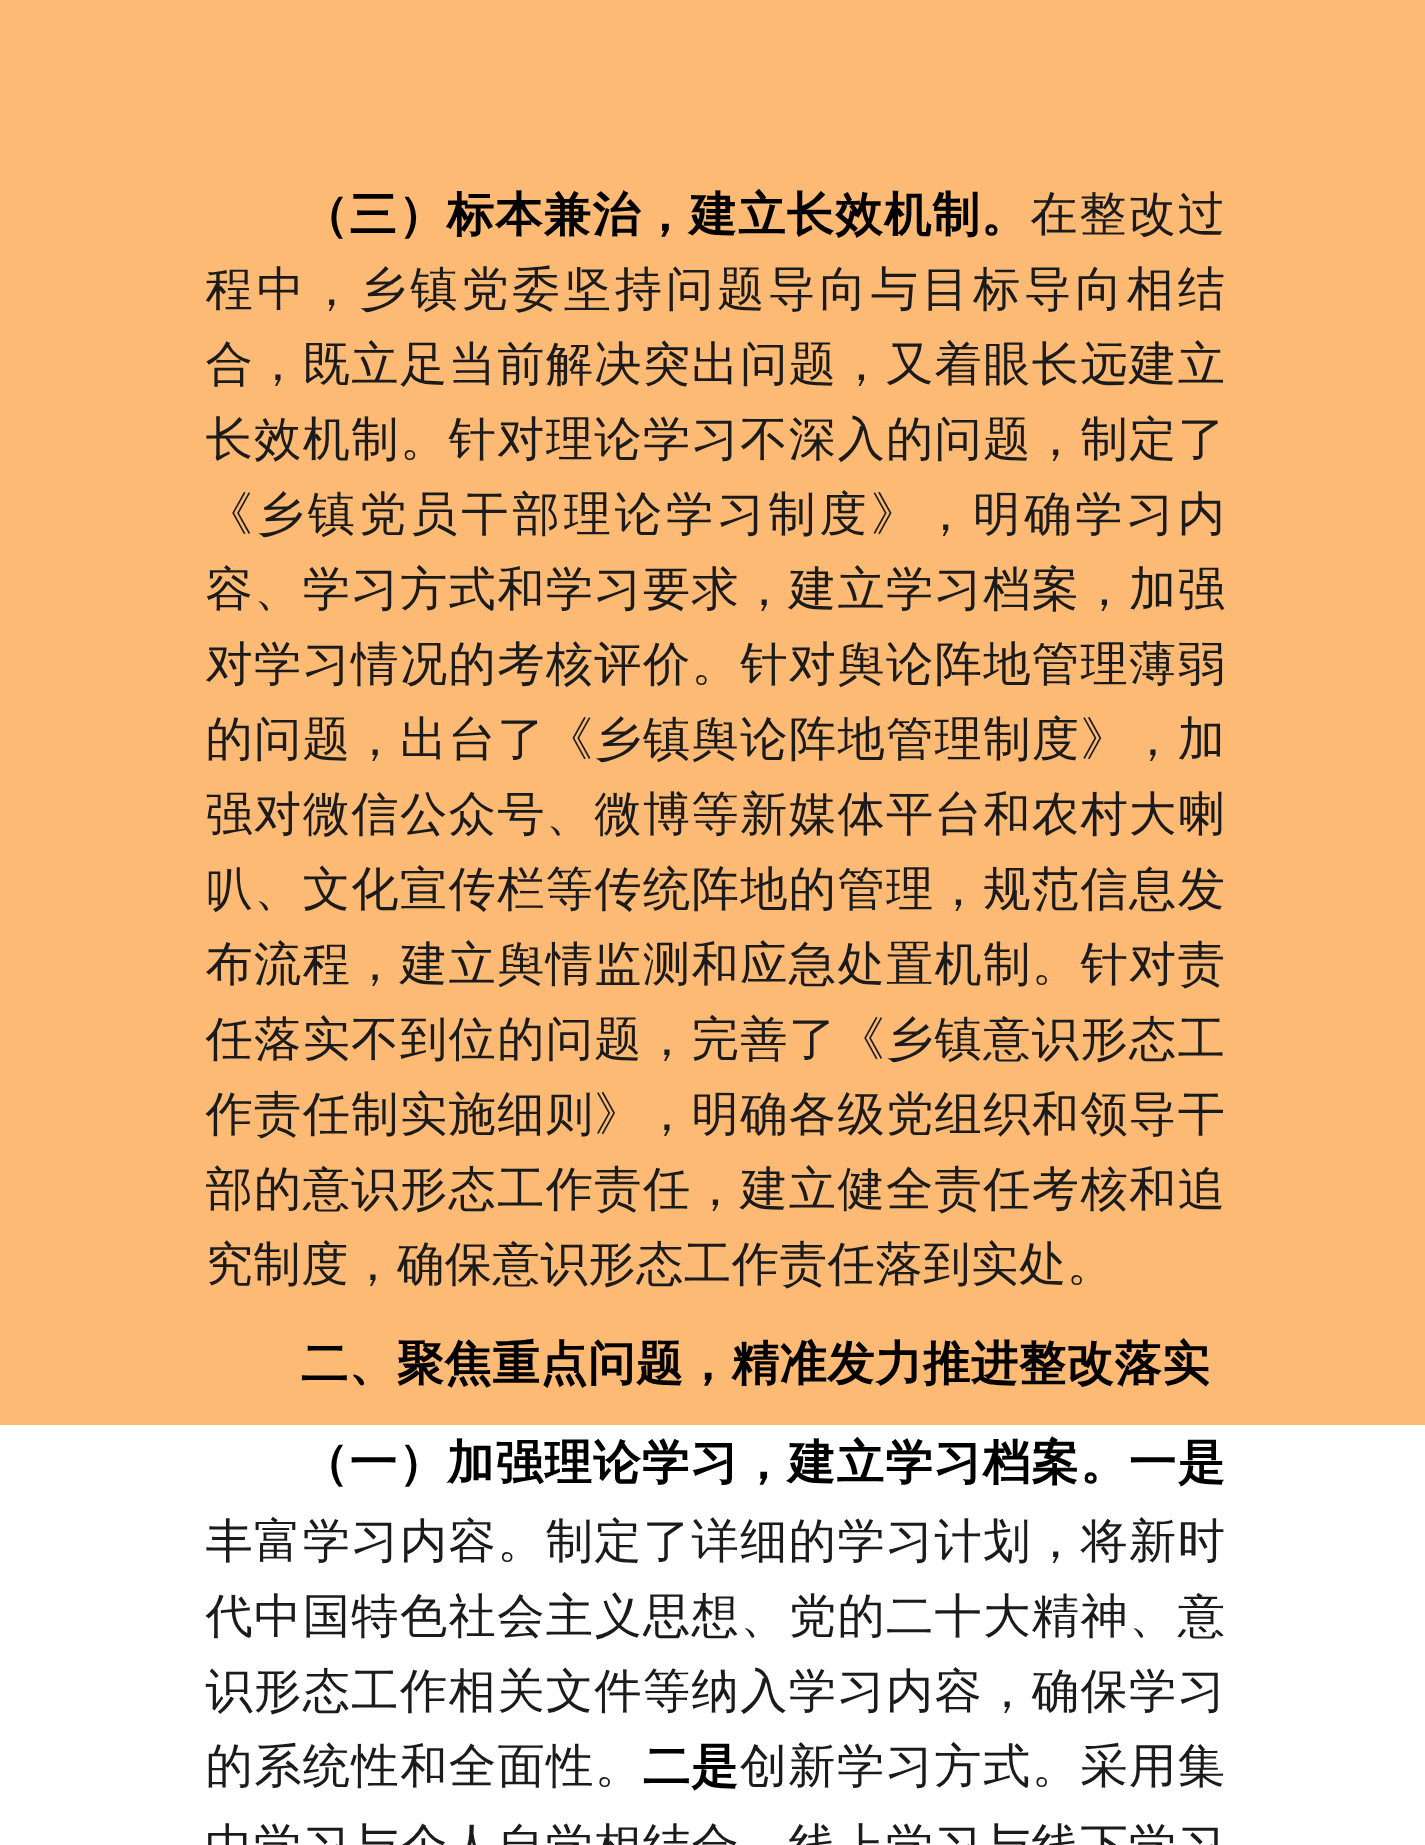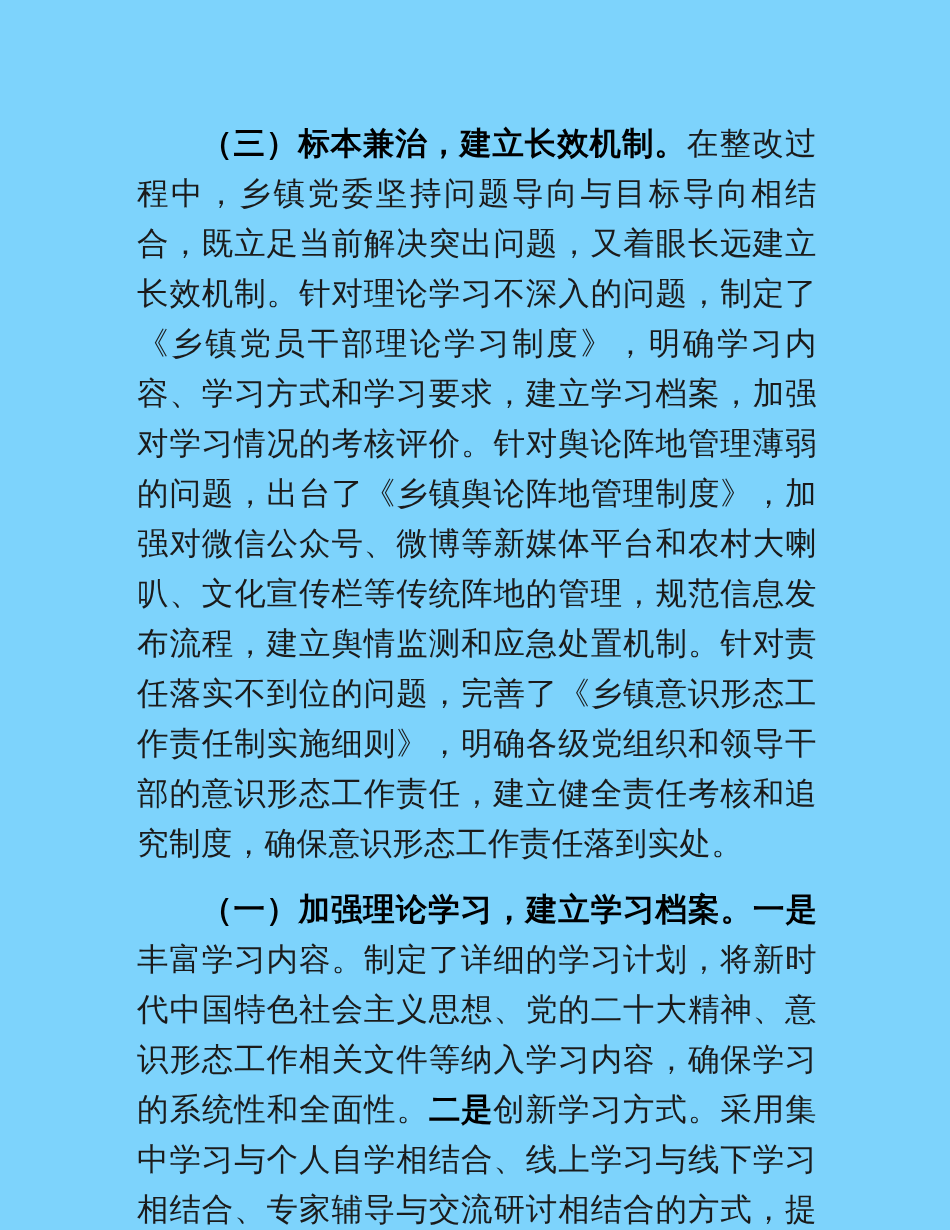--- a/index.html
+++ b/index.html
@@ -11,22 +11,22 @@
     width: 950px;
     height: 1230px;
     overflow: hidden;
     font-family: "DejaVu Sans", sans-serif;
     color: #000000;
   }
 
   .page {
     position: relative;
     width: 950px;
-    height: 1230px;
-    background: #7dd3fc;
+    height: 950px;
+    background: #fdba74;
     box-sizing: border-box;
   }
 
   .content {
     position: absolute;
     left: 137px;
     top: 118px;
     width: 680px;
   }
 
@@ -48,21 +48,21 @@
   
   .lead {
     font-family: "DejaVu Sans", "Liberation Sans", sans-serif;
     font-weight: 700;
     letter-spacing: 0px;
     color: #000000;
   }
 
   
   .enum {
-    font-family: Liberation Sans, sans-serif;
+    font-family: Liberation Mono, monospace;
     font-weight: 700;
     letter-spacing: 0px;
     color: #000000;
   }
 
   
   .section-heading {
     font-family: "DejaVu Sans", "Liberation Sans", sans-serif;
     font-weight: 700;
     font-size: 31.5px;
@@ -78,17 +78,18 @@
   .gap-after-heading  { margin-top: 16px; }
 </style>
 </head>
 <body>
 
 <div class="page">
   <div class="content">
 
     <p class="para"><span class="lead">（三）标本兼治，建立长效机制。</span><span>在整改过程中，乡镇党委坚持问题导向与目标导向相结合，既立足当前解决突出问题，又着眼长远建立长效机制。针对理论学习不深入的问题，制定了《乡镇党员干部理论学习制度》，明确学习内容、学习方式和学习要求，建立学习档案，加强对学习情况的考核评价。针对舆论阵地管理薄弱的问题，出台了《乡镇舆论阵地管理制度》，加强对微信公众号、微博等新媒体平台和农村大喇叭、文化宣传栏等传统阵地的管理，规范信息发布流程，建立舆情监测和应急处置机制。针对责任落实不到位的问题，完善了《乡镇意识形态工作责任制实施细则》，明确各级党组织和领导干部的意识形态工作责任，建立健全责任考核和追究制度，确保意识形态工作责任落到实处。</span></p>
 
+    <p class="section-heading gap-before-heading">二、聚焦重点问题，精准发力推进整改落实</p>
 
     <p class="para gap-after-heading"><span class="lead">（一）加强理论学习，建立学习档案。</span><span class="enum">一是</span><span>丰富学习内容。制定了详细的学习计划，将新时代中国特色社会主义思想、党的二十大精神、意识形态工作相关文件等纳入学习内容，确保学习的系统性和全面性。</span><span class="enum">二是</span><span>创新学习方式。采用集中学习与个人自学相结合、线上学习与线下学习相结合、专家辅导与交流研讨相结合的方式，提高学习的针对性和实效性。</span></p>
 
   </div>
 </div>
 
 </body></html>

